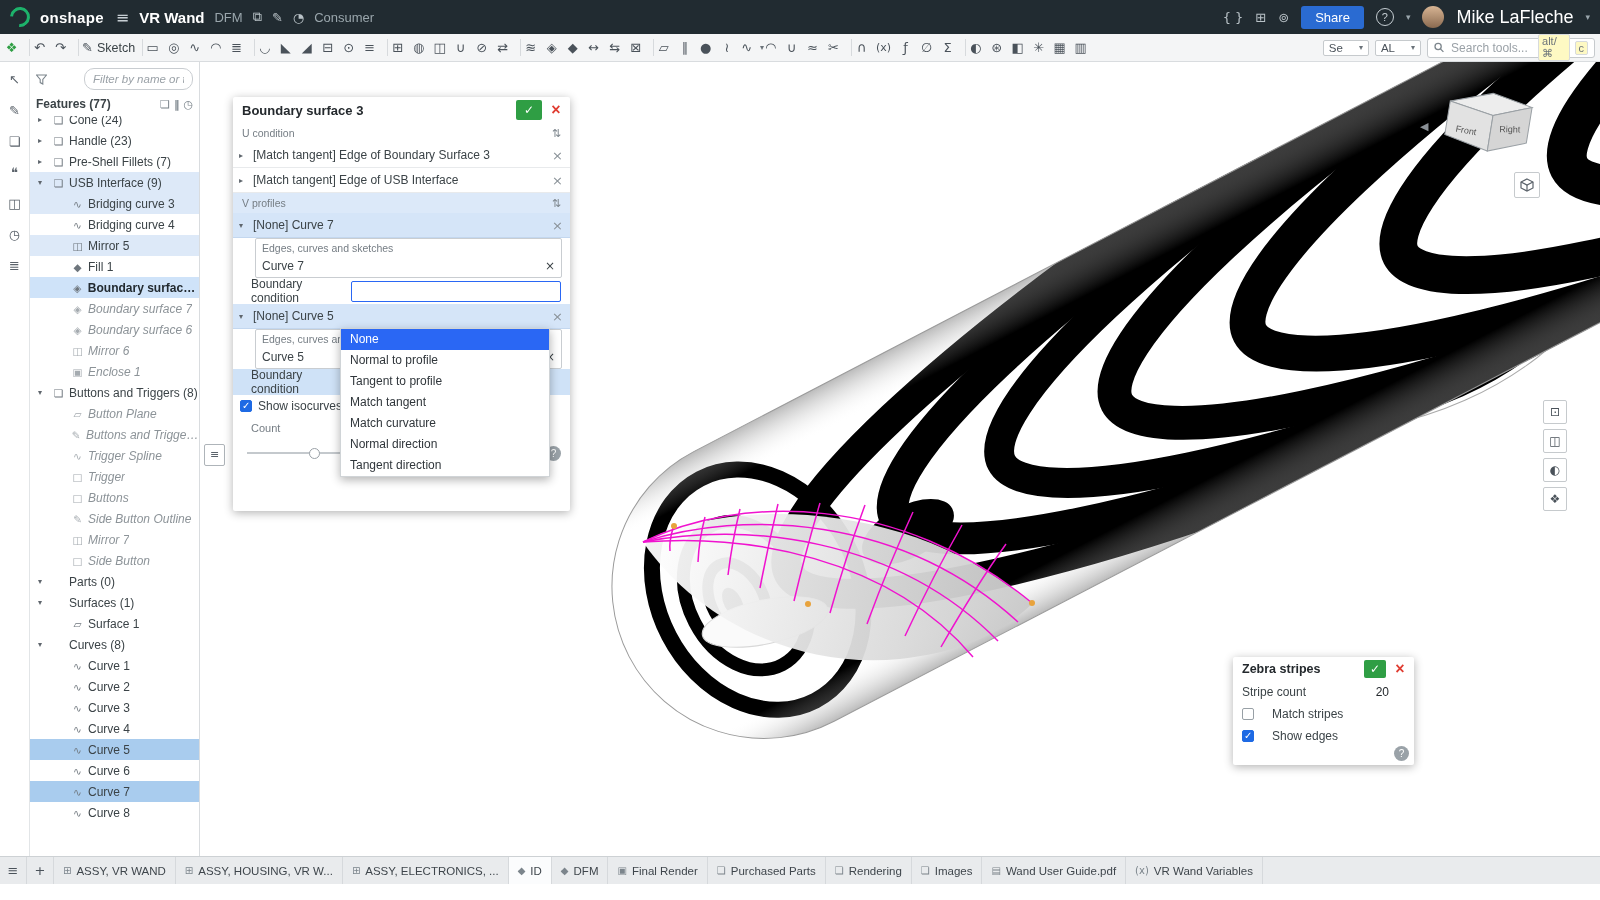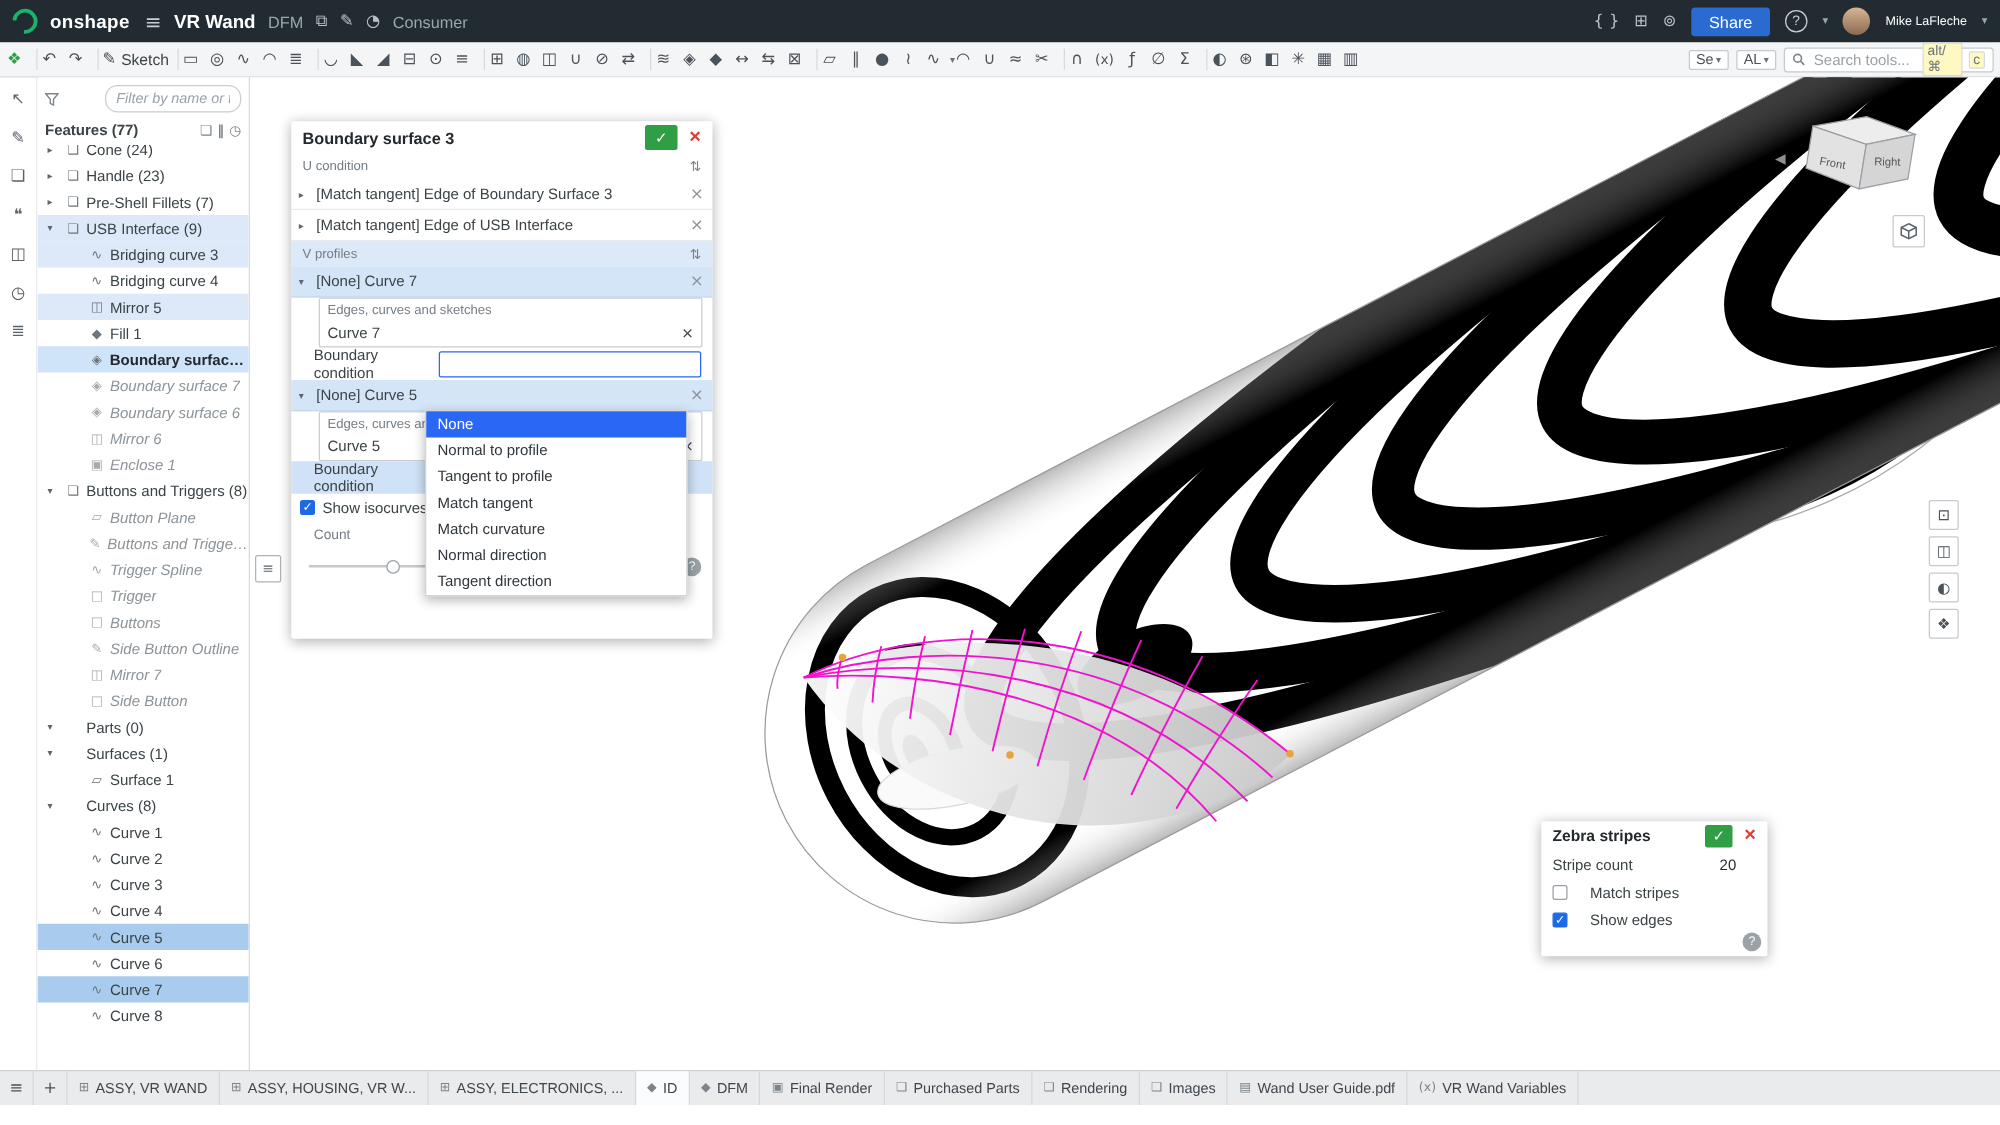--- a/index.html
+++ b/index.html
@@ -15,36 +15,36 @@
   .logo-text{font-weight:bold;font-size:15px;letter-spacing:.3px;}
   .tb-menu{color:#c6ced3;font-size:16px;margin-left:2px;}
   .doc-title{font-weight:bold;font-size:15px;}
   .doc-tab{color:#9aa6ac;font-size:13px;}
   .tb-ic{color:#b9c2c7;font-size:13px;}
   .tb-right{margin-left:auto;display:flex;align-items:center;gap:12px;}
   .share-btn{background:#2a6bd2;color:#fff;font-size:13px;padding:4px 14px;border-radius:3px;}
   .help-ic{width:16px;height:16px;border:1.5px solid #c6ced3;border-radius:50%;color:#c6ced3;
     font-size:11px;line-height:16px;text-align:center;}
   .avatar{width:22px;height:22px;border-radius:50%;background:linear-gradient(#d7b594,#8a6a50);}
-  .user-name{font-size:10px;}
+  .user-name{font-size:18px;}
   .tb-caret{color:#9aa6ac;font-size:9px;}
 
   
   .toolbar{height:28px;background:#f4f5f6;border-bottom:1px solid #d9dcdf;display:flex;
     align-items:center;padding:0 5px;box-sizing:border-box;}
   .tool{min-width:21px;text-align:center;font-size:13px;color:#4a525a;display:flex;
     align-items:center;justify-content:center;gap:2px;height:24px;}
   .tool .g{font-family:"DejaVu Sans",sans-serif;}
   .tool.green .g{color:#2f9e44;}
   .tool.sep{min-width:1px;width:1px;height:17px;background:#d7dadd;margin:0 3px;padding:0;}
   .tool.wide{font-size:11px;}
   .tool .lbl{font-size:12.5px;color:#3b4347;margin:0 2px;}
   .tool .c{font-size:8px;color:#6b737a;}
   .tbar-right{margin-left:auto;display:flex;align-items:center;gap:6px;}
-  .mini-select{display:flex;align-items:center;gap:2px;border:1px solid #c6cacd;background:#fff;
+  .mini-select{display:flex;align-items:center;gap:16px;border:1px solid #c6cacd;background:#fff;
     border-radius:2px;font-size:11.5px;color:#4a525a;padding:1px 5px;}
   .mini-select .c{font-size:8px;color:#6b737a;}
   .searchbox{display:flex;align-items:center;gap:5px;background:#fff;border:1px solid #c6cacd;
     border-radius:3px;height:20px;padding:0 6px;width:168px;box-sizing:border-box;}
   .searchbox input{border:none;outline:none;font-size:12px;width:80px;color:#3b4347;
     font-family:"Liberation Sans",sans-serif;}
   .searchbox input::placeholder{color:#9aa1a7;}
   .kbd{font-size:11px;background:#fef9c3;border:1px solid #d7dadd;border-radius:2px;
     padding:0 3px;color:#6b737a;}
 

